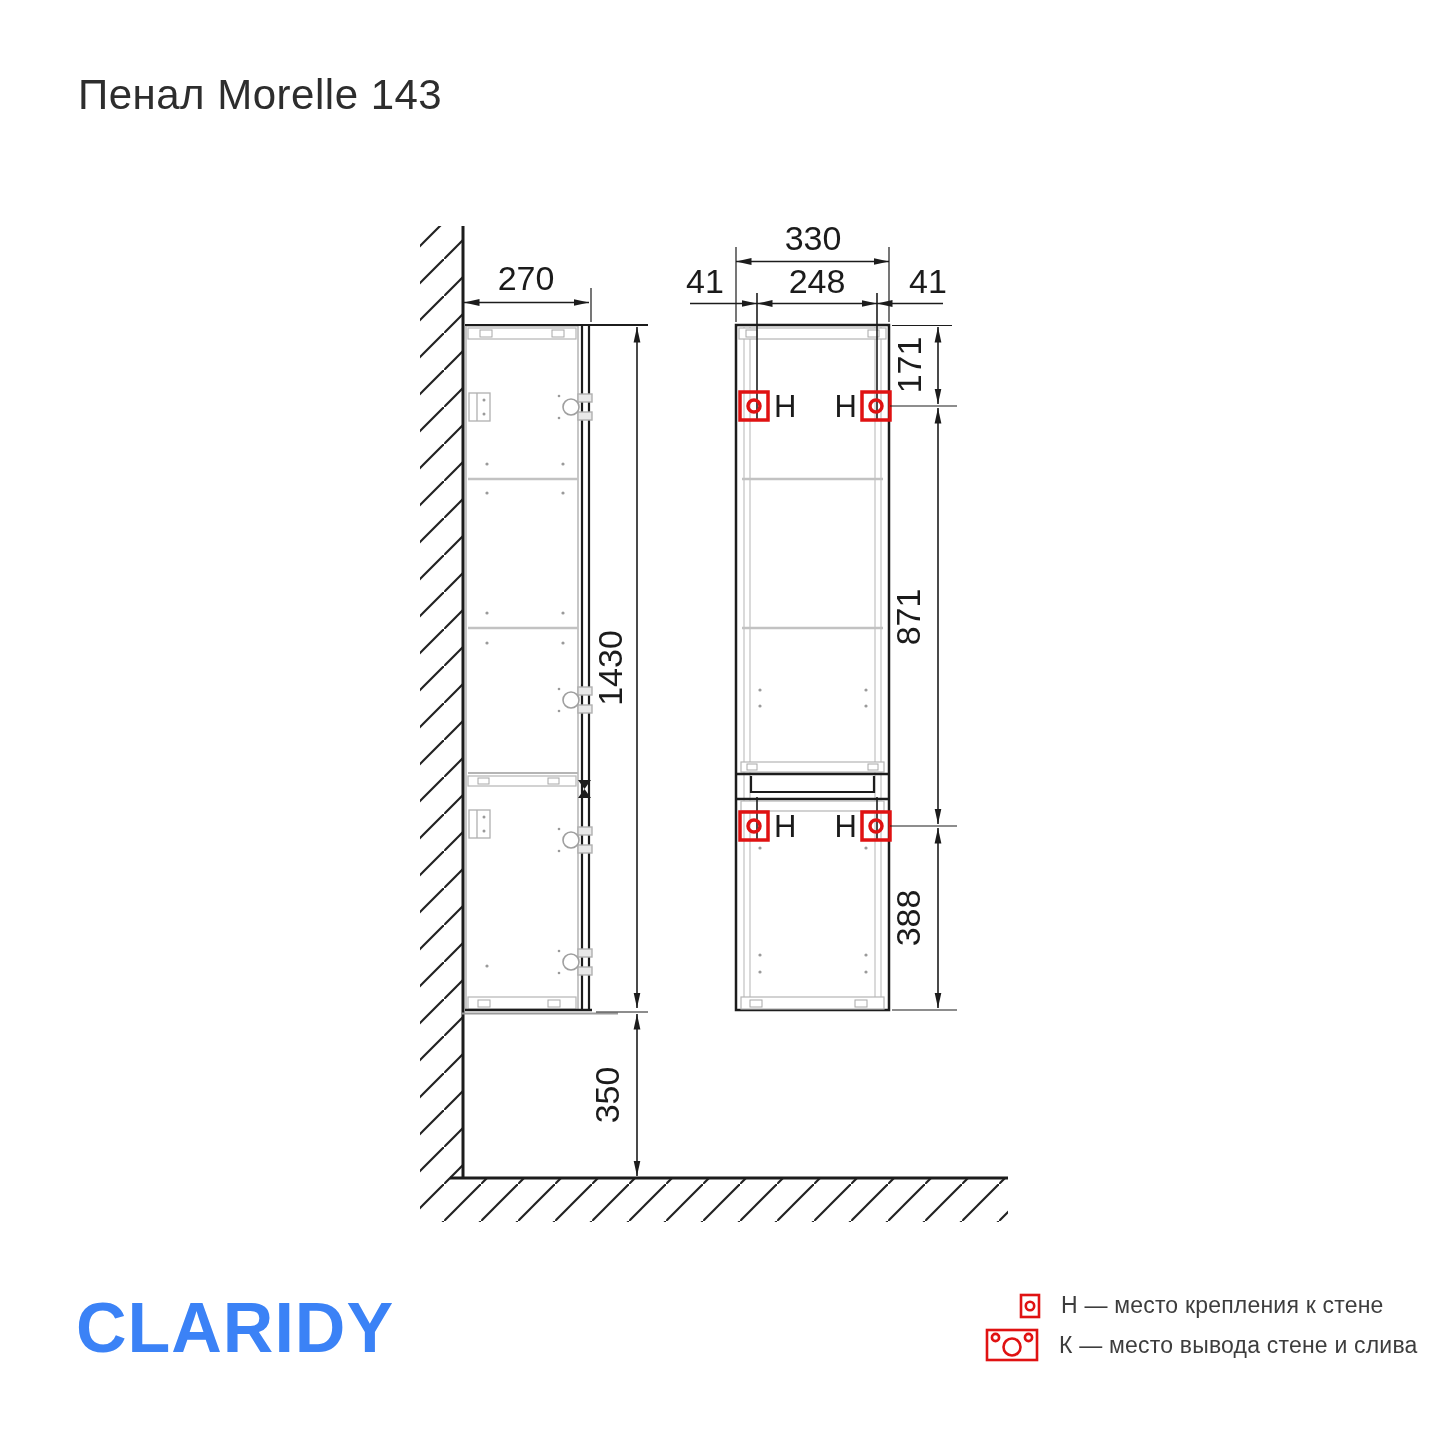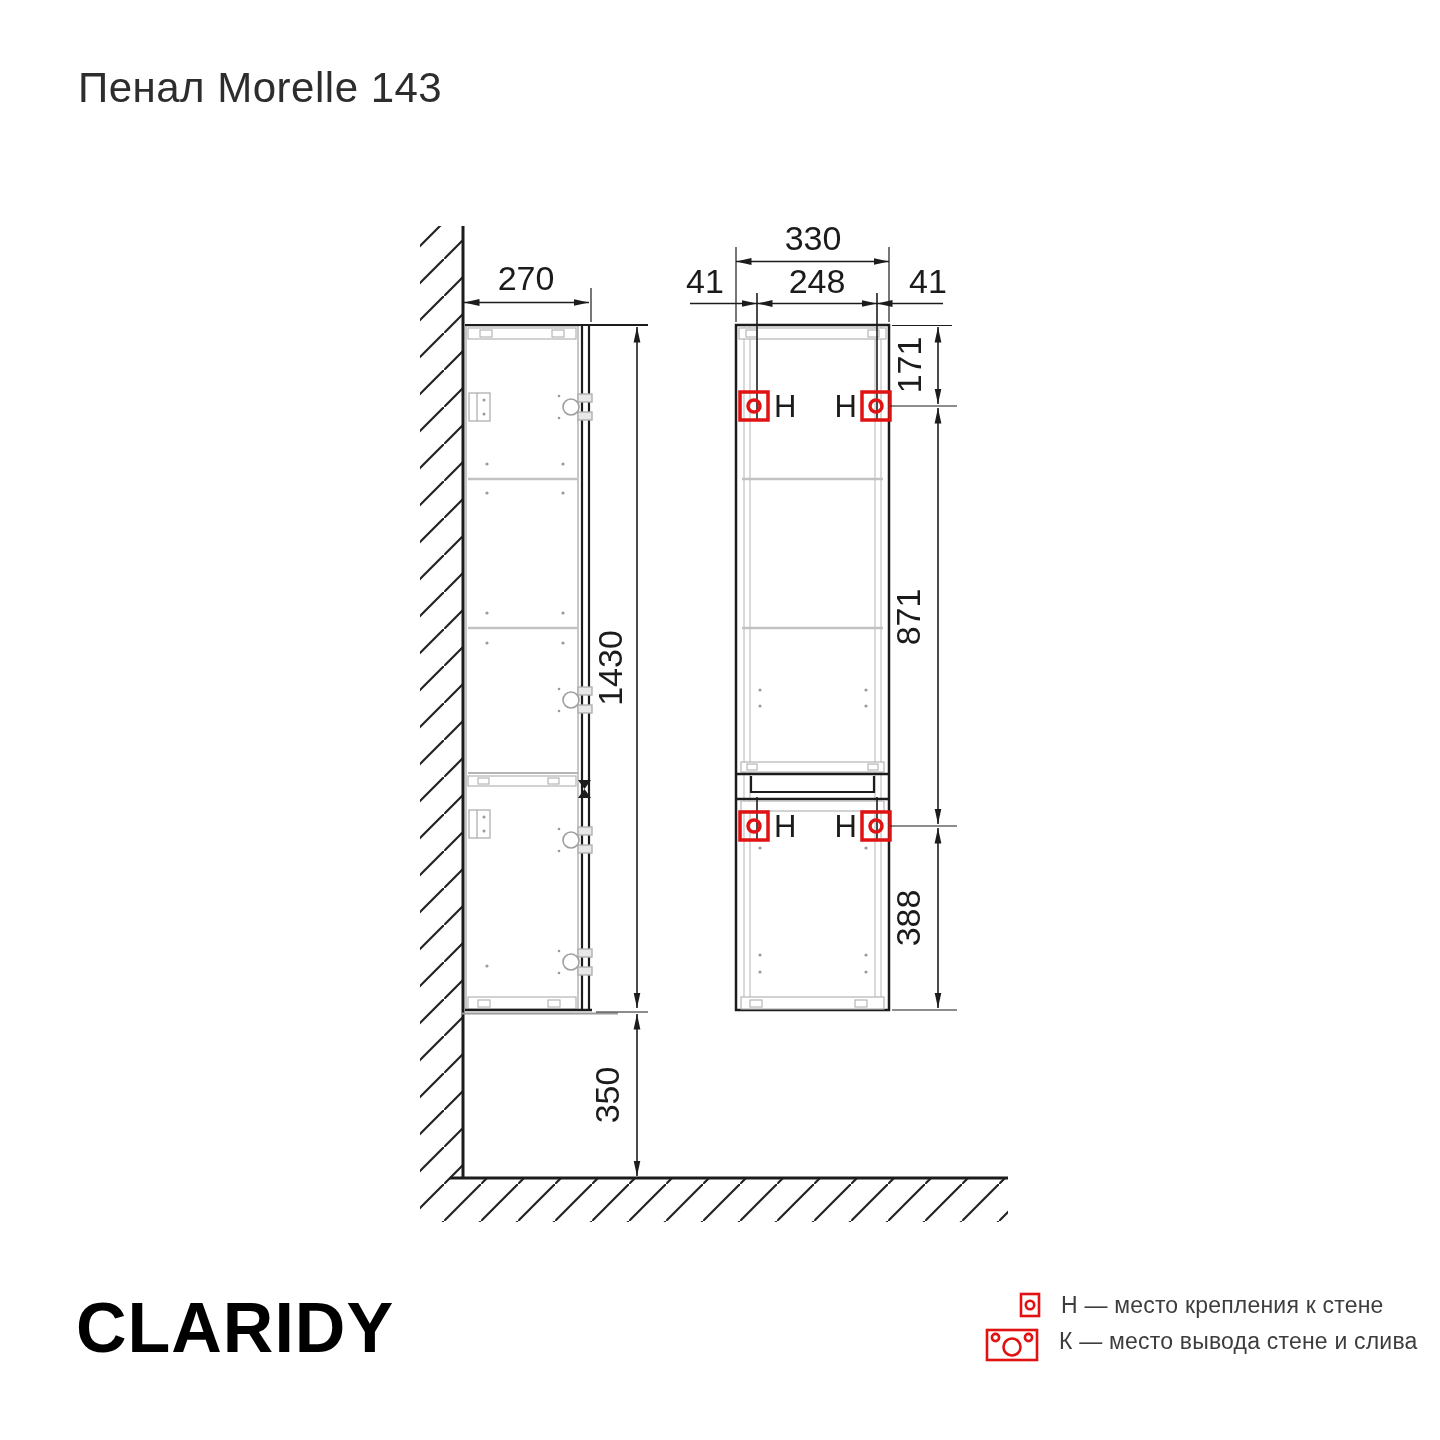--- a/index.html
+++ b/index.html
@@ -1,21 +1,21 @@
 <!DOCTYPE html>
 <html><head>
 <meta charset="utf-8">
 <style>
   html,body{margin:0;padding:0;background:#ffffff;}
   body{width:1440px;height:1440px;position:relative;font-family:"Liberation Sans",sans-serif;overflow:hidden;}
-  .page-title{position:absolute;left:78px;top:64px;font-size:42px;font-weight:500;color:#2d2d2d;letter-spacing:.5px;}
+  .page-title{position:absolute;left:78px;top:71px;font-size:42px;font-weight:500;color:#2d2d2d;letter-spacing:.5px;}
   #drawing{position:absolute;left:0;top:0;}
-  .brand-logo{position:absolute;left:76px;top:1288px;font-size:70px;font-weight:700;color:#000000;letter-spacing:1px;}
+  .brand-logo{position:absolute;left:76px;top:1288px;font-size:70px;font-weight:700;color:#3b82f6;letter-spacing:1px;}
   .legend{position:absolute;left:985px;top:1292px;width:420px;}
-  .legend-row{display:flex;align-items:flex-start;margin-bottom:9px;}
+  .legend-row{display:flex;align-items:center;margin-bottom:9px;}
   .legend-icon-slot{width:56px;display:flex;justify-content:flex-end;margin-right:20px;}
   .legend-text{font-size:23px;color:#3d3d3d;letter-spacing:.2px;white-space:nowrap;}
 </style>
 </head>
 <body>
 
 <div class="page-title">Пенал Morelle 143</div>
 
 <svg id="drawing" width="1440" height="1440" viewBox="0 0 1440 1440" xmlns="http://www.w3.org/2000/svg">
   <defs>

